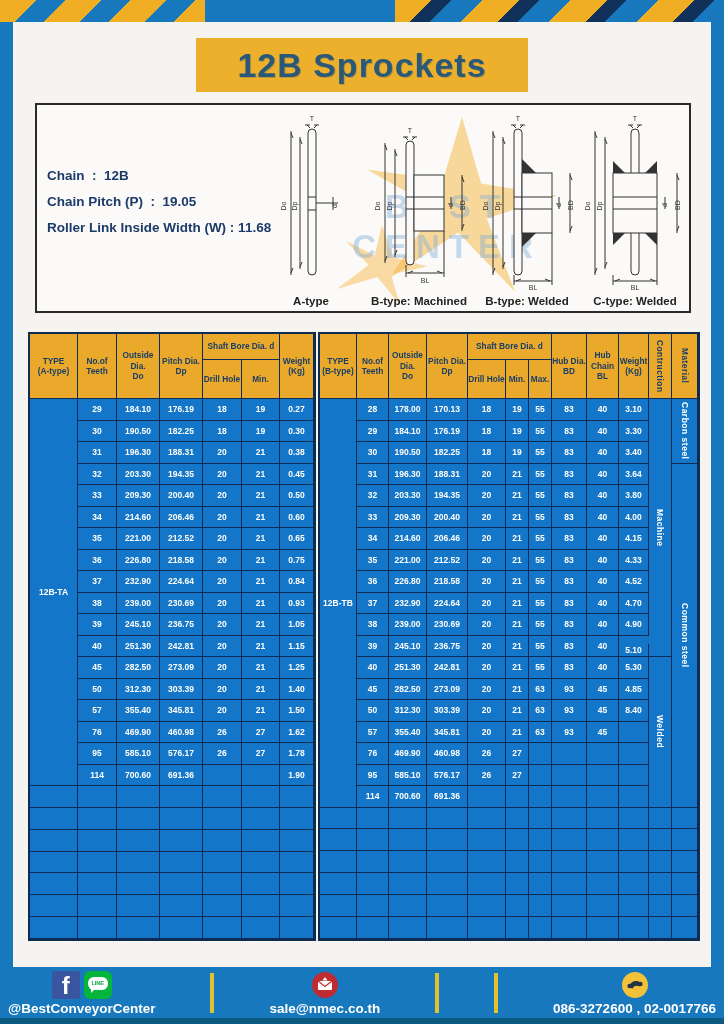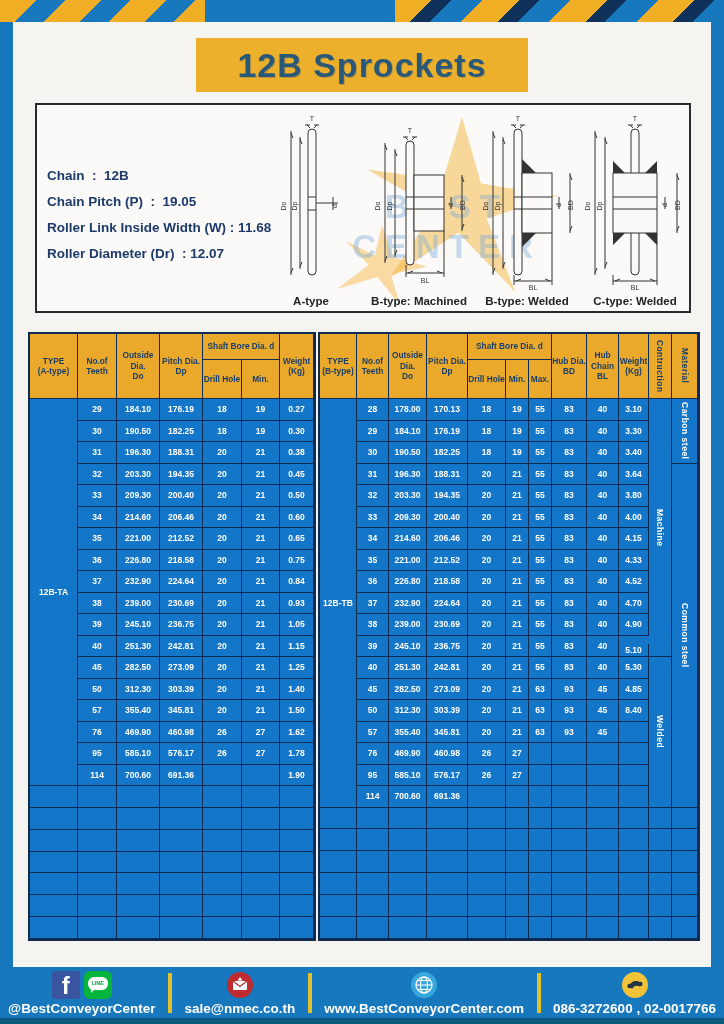--- a/index.html
+++ b/index.html
@@ -95,21 +95,20 @@
   <div class="wm-star wm-star2"></div>
   <div class="wm-text">
     <div>BEST</div>
     <div>CENTER</div>
   </div>
 
   <div class="specs">
     <div class="spec-line">Chain  :  12B</div>
     <div class="spec-line">Chain Pitch (P)  :  19.05</div>
     <div class="spec-line">Roller Link Inside Width (W) : 11.68</div>
-    <div class="spec-line">Roller Diameter (Dr)  : 12.07</div>
   </div>
 
   <div class="diagram" style="left:224px;">
     <svg width="100" height="180" viewBox="0 0 100 180">
       <text class="dim" x="51" y="8" text-anchor="middle">T</text>
       <path class="dg" d="M44 12 l5 0 M53 12 l5 0 M46 12 l3 3 M56 12 l-3 3"></path>
       <rect class="dgf" x="47" y="16" width="8" height="146" rx="4"></rect>
       <line class="dg" x1="47" y1="84" x2="55" y2="84"></line>
       <line class="dg" x1="47" y1="97" x2="55" y2="97"></line>
       <path class="dg" d="M30 18 L30 162 M30 20 l2 5 M30 160 l2 -5"></path>
@@ -664,33 +663,20 @@
       <svg width="28" height="28" viewBox="0 0 28 28">
         <circle cx="14" cy="14" r="13" fill="#bf2b30"></circle>
         <rect x="7" y="10" width="14" height="9" rx="1" fill="#fff"></rect>
         <path d="M7 10 L14 15.5 L21 10" stroke="#bf2b30" stroke-width="1.2" fill="none"></path>
         <path d="M14 6 l2.5 3.5 h-5 Z" fill="#fff"></path>
       </svg>
     </div>
     <div class="f-label">sale@nmec.co.th</div>
   </div>
   <div class="f-div"></div>
-  <div class="f-group">
-    <div class="f-icons">
-      <svg width="28" height="28" viewBox="0 0 28 28">
-        <circle cx="14" cy="14" r="13" fill="#35a7dc"></circle>
-        <circle cx="14" cy="14" r="8" stroke="#fff" stroke-width="1.3" fill="none"></circle>
-        <ellipse cx="14" cy="14" rx="3.5" ry="8" stroke="#fff" stroke-width="1.1" fill="none"></ellipse>
-        <line x1="6" y1="14" x2="22" y2="14" stroke="#fff" stroke-width="1.1"></line>
-        <line x1="7.5" y1="9.5" x2="20.5" y2="9.5" stroke="#fff" stroke-width="1.1"></line>
-        <line x1="7.5" y1="18.5" x2="20.5" y2="18.5" stroke="#fff" stroke-width="1.1"></line>
-      </svg>
-    </div>
-    <div class="f-label">www.BestConveyorCenter.com</div>
-  </div>
   <div class="f-div"></div>
   <div class="f-group">
     <div class="f-icons">
       <svg width="28" height="28" viewBox="0 0 28 28">
         <circle cx="14" cy="14" r="13" fill="#f2c339"></circle>
         <path d="M7.5 13.5 C11 9, 17 9, 20.5 13.5 L17.8 16.8 C15.5 14.3, 12.5 14.3, 10.2 16.8 Z" fill="#243447" transform="rotate(-18 14 14)"></path>
         <circle cx="8.6" cy="15" r="2.2" fill="#243447"></circle>
         <circle cx="19.4" cy="13" r="2.2" fill="#243447"></circle>
       </svg>
     </div>

